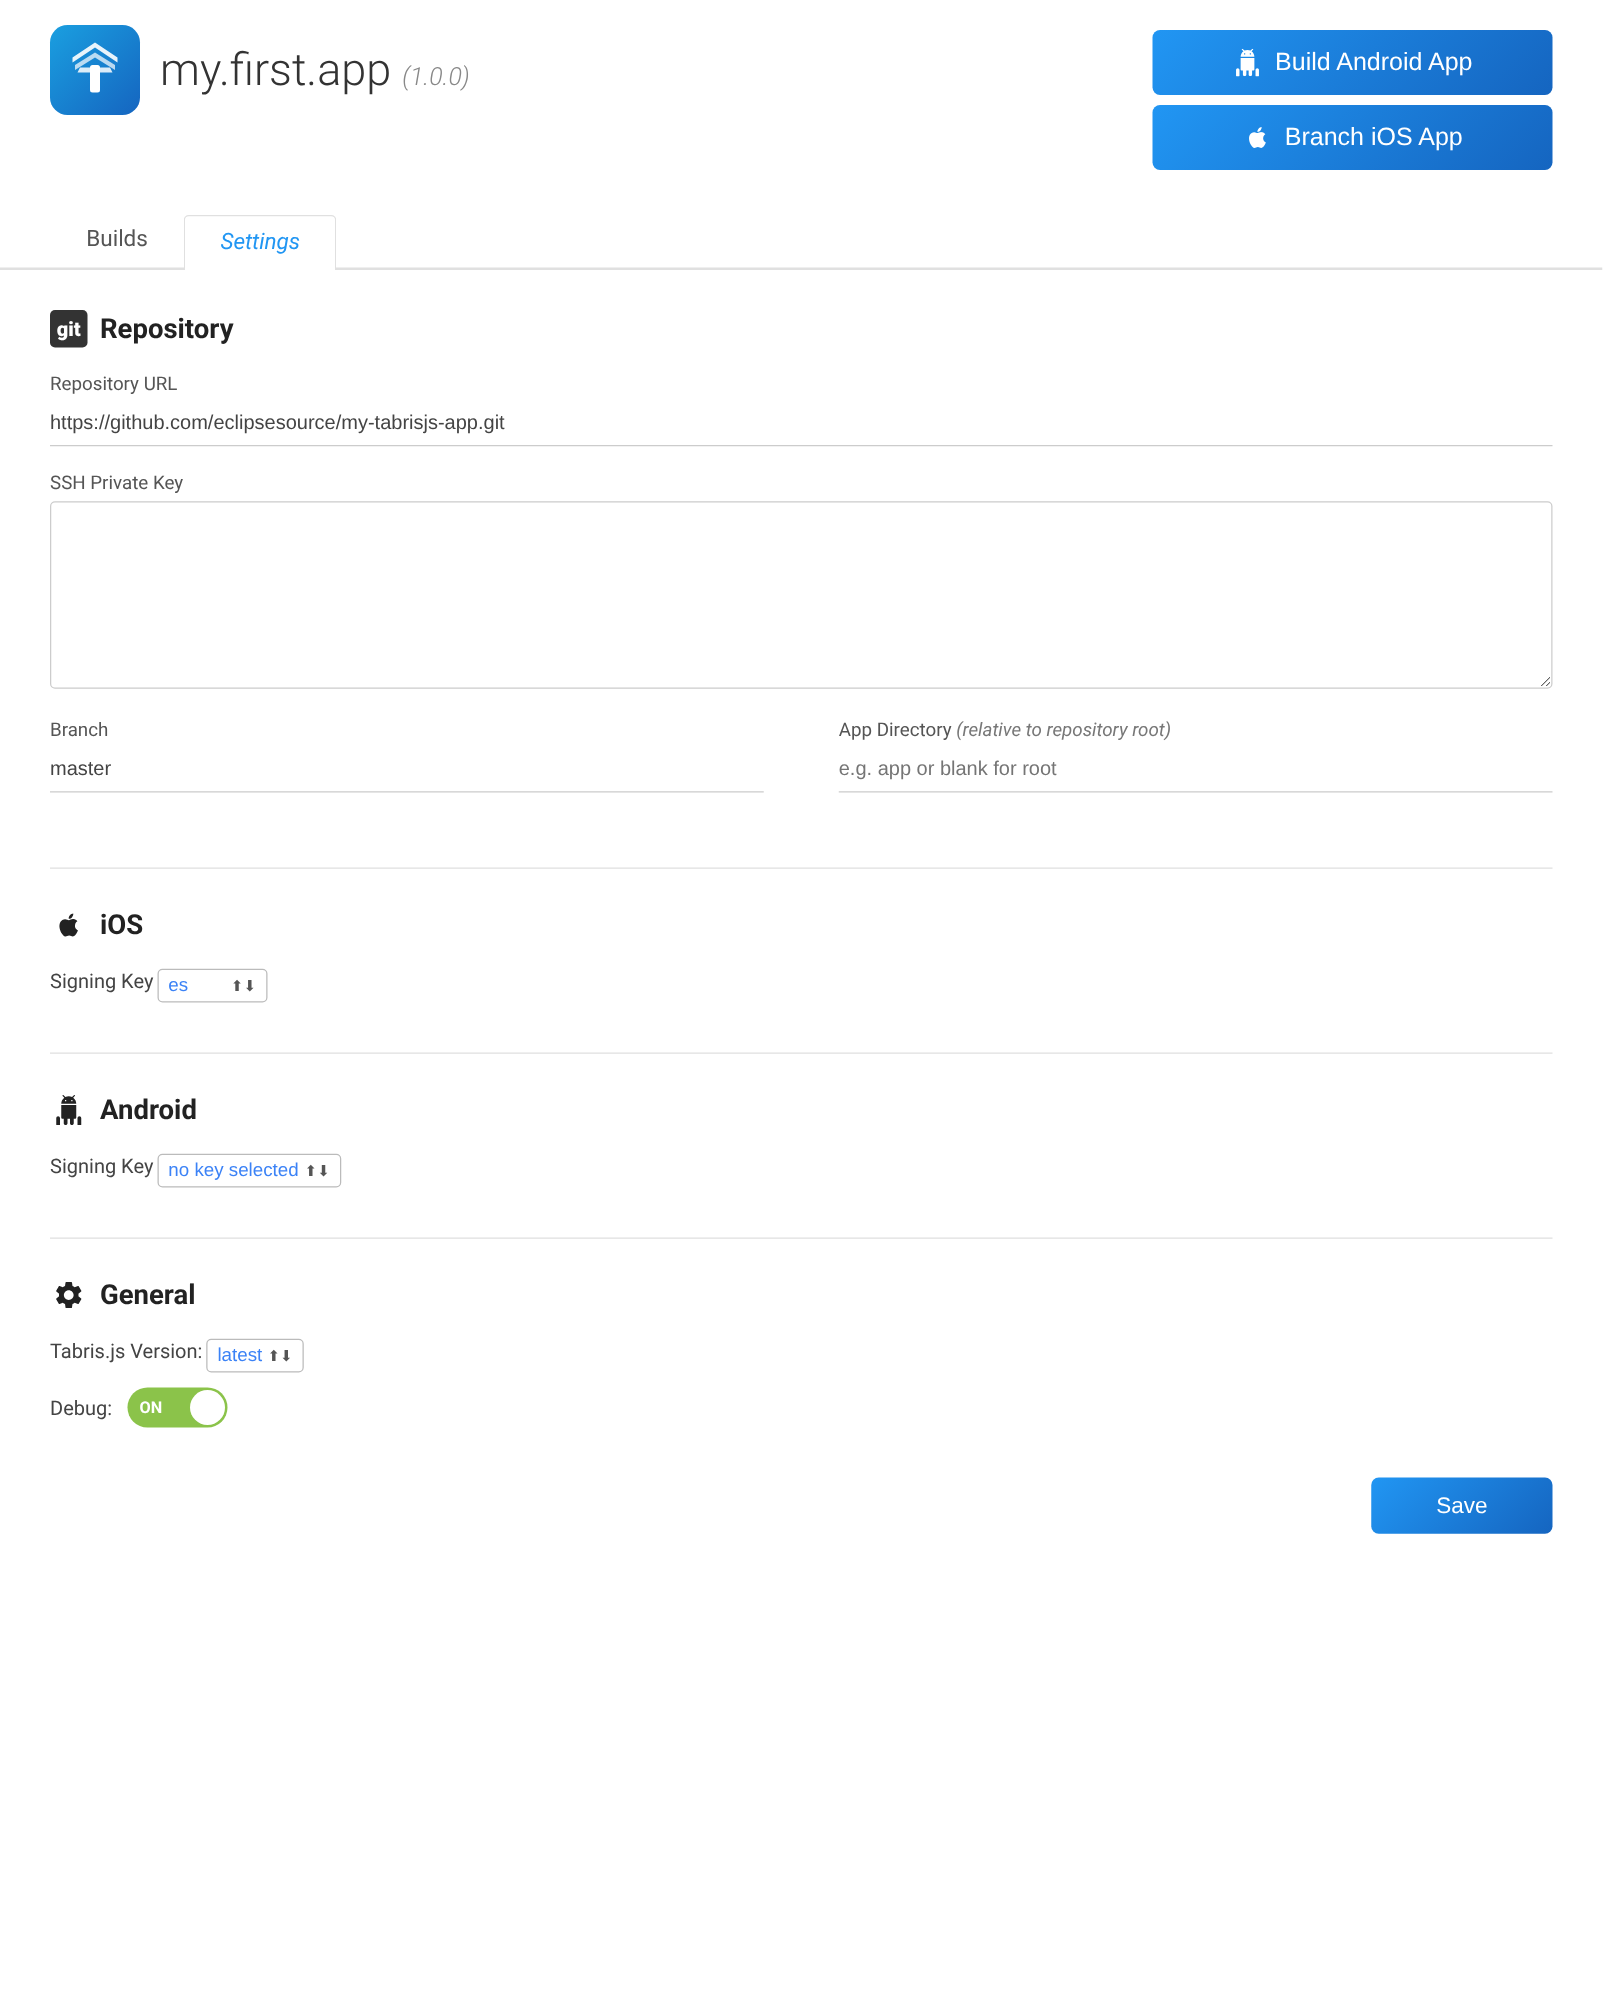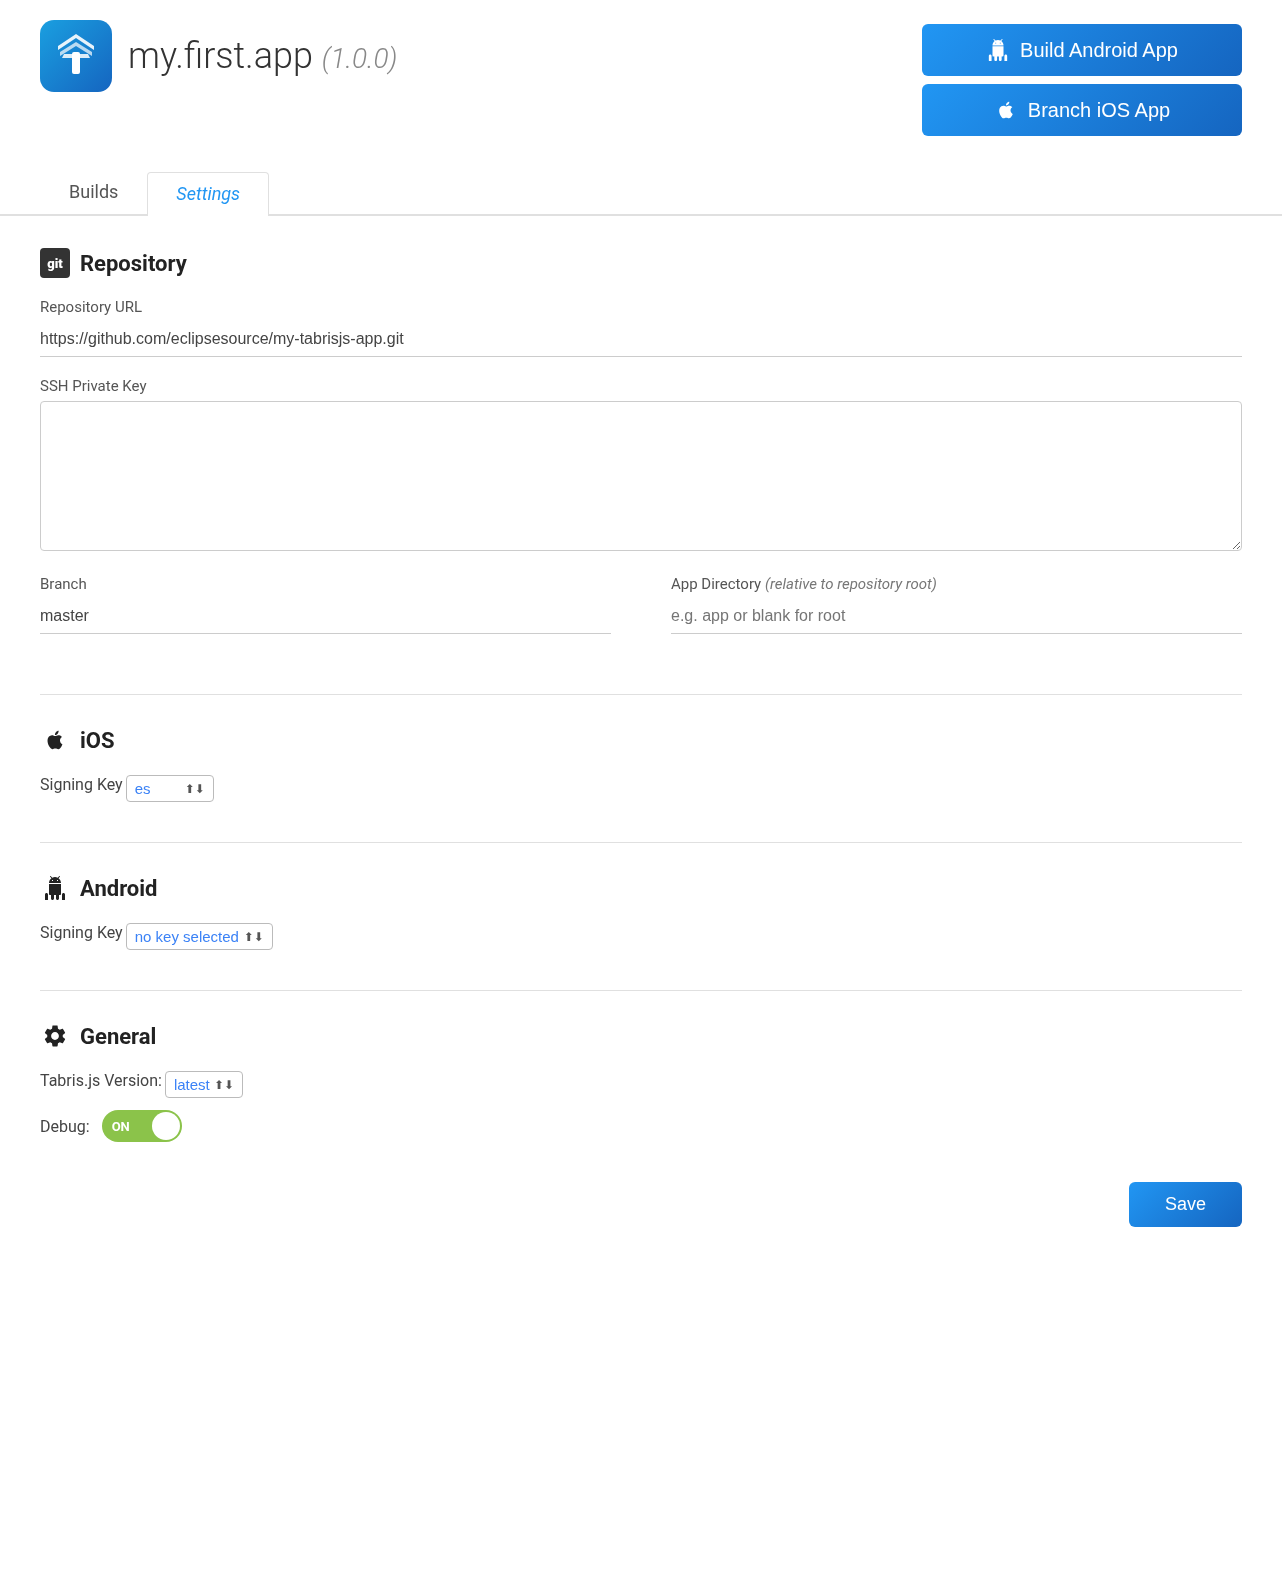--- a/index.html
+++ b/index.html
@@ -38,21 +38,21 @@
       height: 48px;
     }
     .app-title {
       font-size: 36px;
       font-weight: 300;
       color: #333;
     }
     .app-title .version {
       font-style: italic;
       color: #888;
-      font-size: 28px;
+      font-size: 20px;
     }
     .header-right {
       display: flex;
       flex-direction: column;
       gap: 8px;
       padding-top: 4px;
     }
     .btn-build {
       display: flex;
       align-items: flex-end;
@@ -250,32 +250,32 @@
     .save-row {
       display: flex;
       justify-content: flex-end;
       margin-top: 40px;
     }
     .btn-save {
       background: linear-gradient(135deg, #2196F3, #1565C0);
       color: #fff;
       border: none;
       border-radius: 6px;
-      padding: 12px 36px;
+      padding: 12px 52px;
       font-size: 18px;
       font-weight: 500;
       cursor: pointer;
     }
 
     
     .git-icon {
       background: #333;
       color: #fff;
       border-radius: 4px;
-      font-size: 13px;
+      font-size: 16px;
       font-weight: 900;
       padding: 2px 5px;
       display: inline-flex;
       align-items: center;
       justify-content: center;
     }
 
     .divider {
       border: none;
       border-top: 1px solid #e0e0e0;

